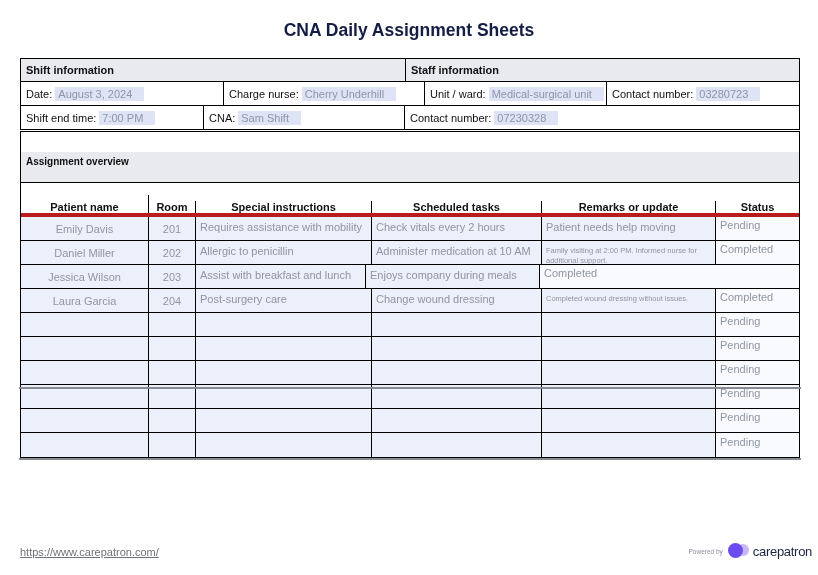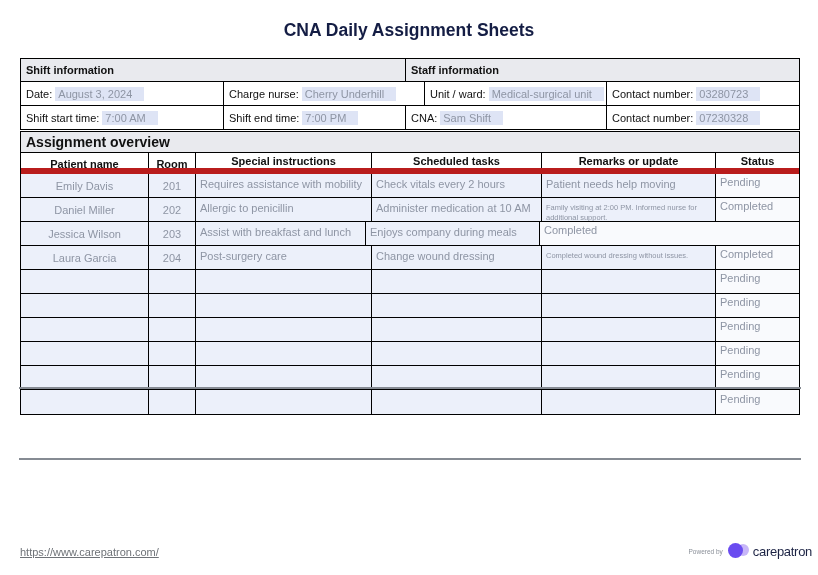--- a/index.html
+++ b/index.html
@@ -51,27 +51,28 @@
   }
 
   
   .a-table {
     position: absolute;
     left: 20px; top: 131px;
     width: 780px;
     border: 1px solid #000;
   }
   .a-header {
-    height: 21px; line-height: 20px;
+    height: 31px; line-height: 20px;
     background: #e9eaee;
-    font-weight: bold; font-size: 14px; color: #111;
+    font-weight: bold; font-size: 10px; color: #111;
     padding: 0 5px;
     border-bottom: 1px solid #000;
-  }
-  .a-cols { display: flex; height: 21px; border-bottom: 6px solid #b91c1c; background: #fff; }
+    margin-top: 20px;
+  }
+  .a-cols { display: flex; height: 34px; border-bottom: 4px solid #b91c1c; background: #fff; align-items: flex-end; }
   .a-col {
     border-left: 1px solid #000;
     display: flex; align-items: center; justify-content: center;
     font-weight: bold; font-size: 11px; color: #111;
   }
   .a-col:first-child { border-left: none; }
   .a-row { display: flex; height: 24px; border-bottom: 1px solid #000; }
   .a-row:last-child { border-bottom: none; }
   .a-cell {
     border-left: 1px solid #000;
@@ -147,24 +148,20 @@
       <div class="i-cell w-c2">
         <span>Unit / ward:</span>
         <span class="val">Medical-surgical unit</span>
       </div>
       <div class="i-cell w-c4">
         <span>Contact number:</span>
         <span class="val">03280723</span>
       </div>
     </div>
     <div class="i-row">
-      <div class="i-cell w-c1">
-        <span>Shift start time:</span>
-        <span class="val">7:00 AM</span>
-      </div>
       <div class="i-cell w-c2">
         <span>Shift end time:</span>
         <span class="val">7:00 PM</span>
       </div>
       <div class="i-cell w-c3">
         <span>CNA:</span>
         <span class="val">Sam Shift</span>
       </div>
       <div class="i-cell w-c4">
         <span>Contact number:</span>

